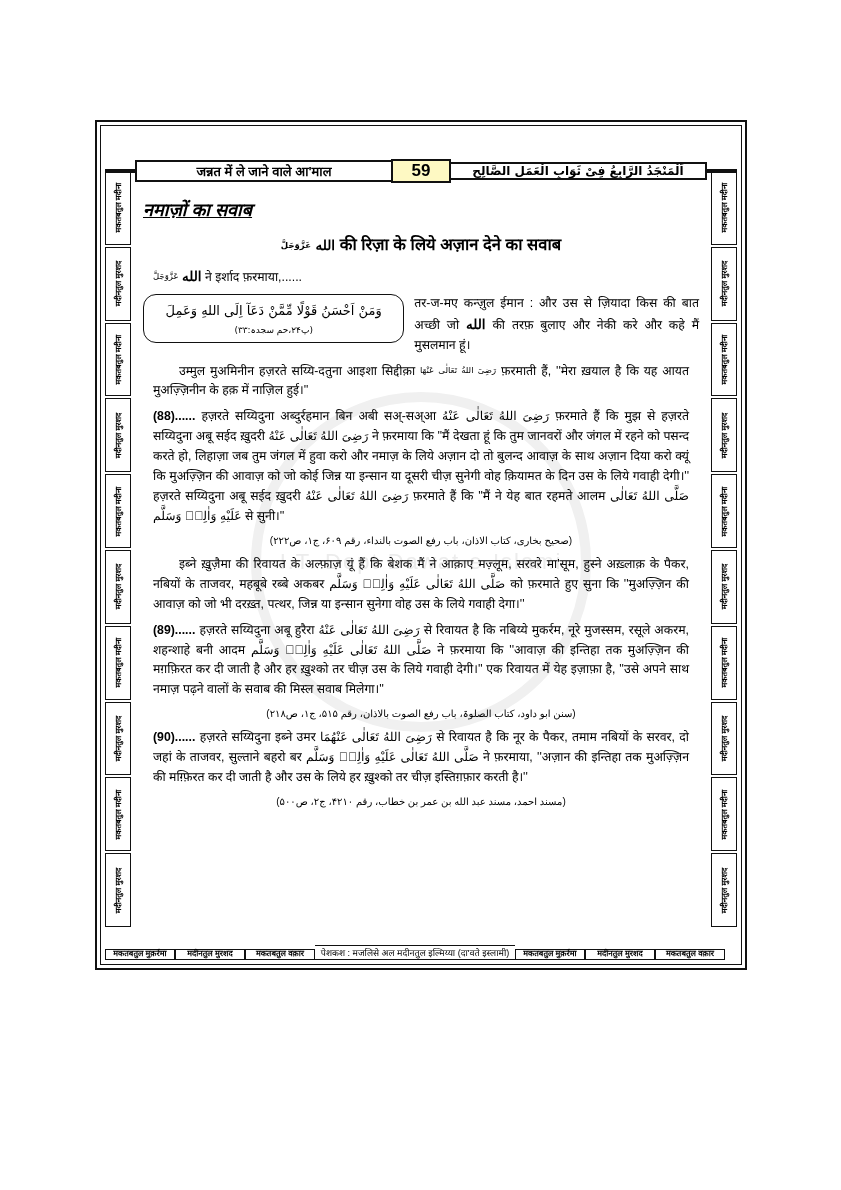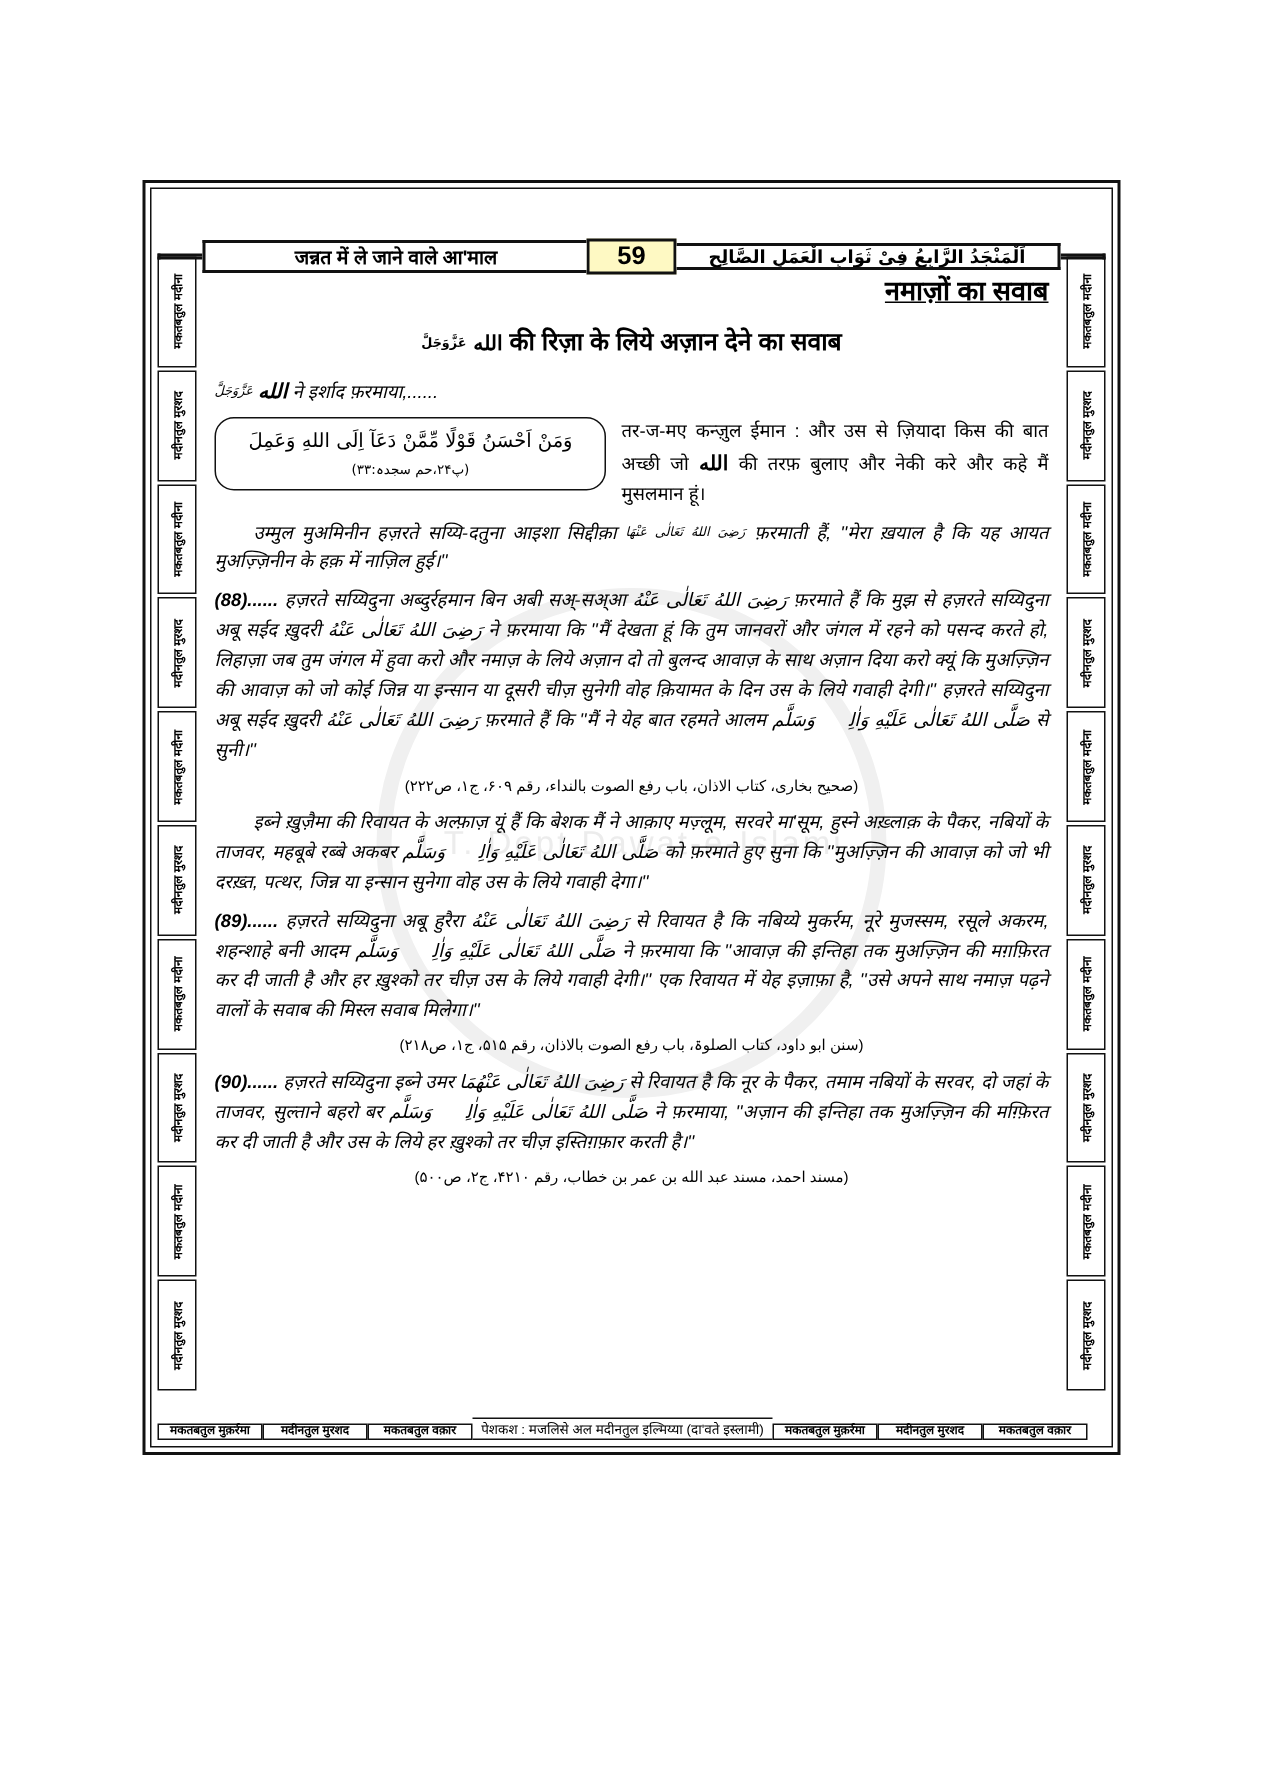--- a/index.html
+++ b/index.html
@@ -127,25 +127,26 @@
   
   .content{
     position:absolute;
     left:46px;right:46px;top:52px;bottom:44px;
     z-index:2;
     font-size:12.3px;
     line-height:1.62;
     text-align:justify;
   }
   h1.title{
-    text-align:right;
+    text-align:left;
     font-size:18px;
-    margin:6px 0 2px 0;
+    margin:22px 0 2px 0;
     font-weight:bold;
     text-decoration:underline;
+    font-style:italic;
   }
   h2.subtitle{
     text-align:center;
     font-size:16.5px;
     margin:6px 0 8px 0;
     font-weight:bold;
   }
   .ar{
     font-family:"DejaVu Sans", sans-serif;
     direction:rtl;
@@ -160,21 +161,21 @@
     font-weight:bold;
     letter-spacing:1px;
     font-size:13.5px;
   }
   .honor{
     font-size:8.5px;
     font-family:"DejaVu Sans", sans-serif;
     vertical-align:2px;
     white-space:nowrap;
   }
-  p{margin:6px 0;font-style:italic;}
+  p{margin:6px 10px;}
   .indent{text-indent:26px;}
   .verse-wrap{
     display:flex;
     gap:10px;
     align-items:flex-start;
     margin:6px 0 4px 0;
   }
   .verse-box{
     width:47%;
     border:1.5px solid #111;

